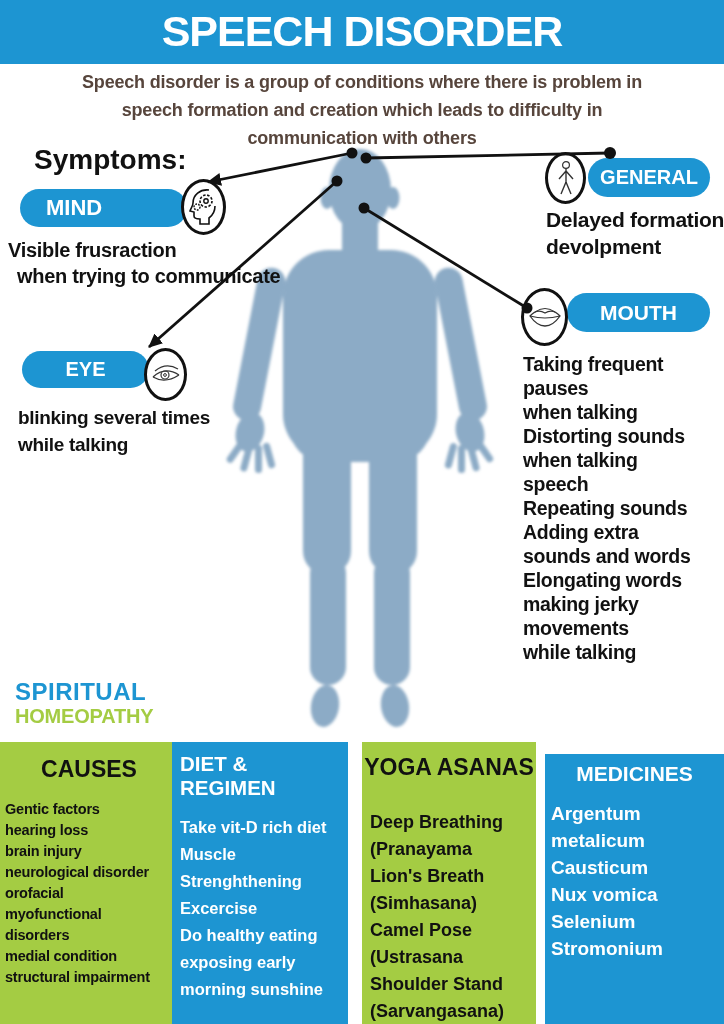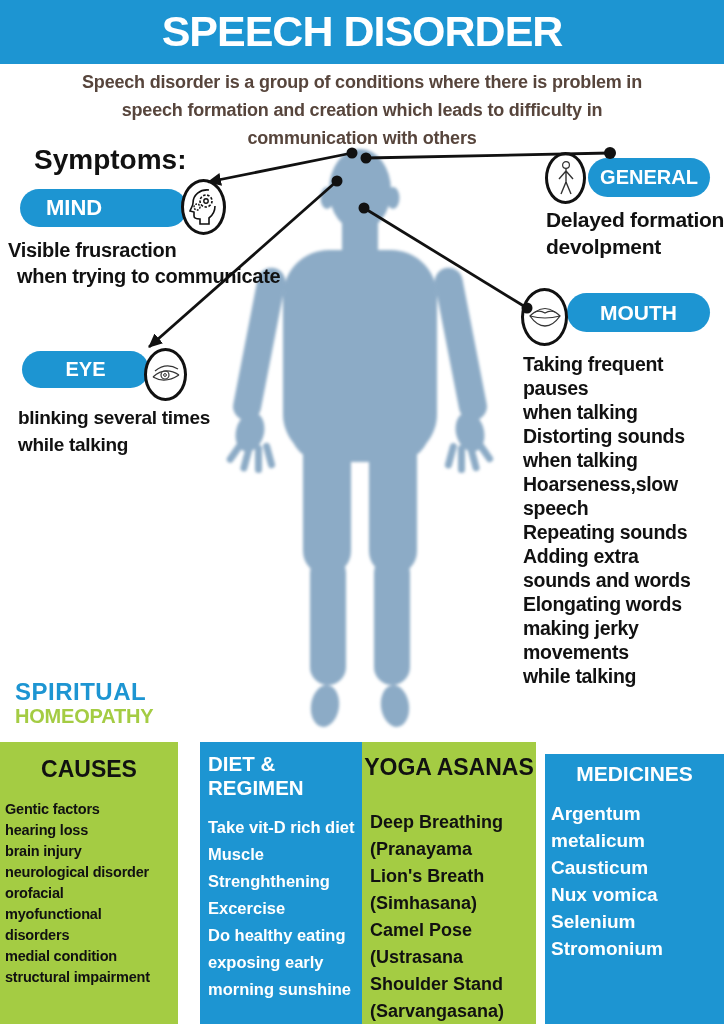--- a/index.html
+++ b/index.html
@@ -58,21 +58,21 @@
   .website{
     position:absolute;left:472px;top:701px;color:#c7c7c7;font-size:18px;
     letter-spacing:1px;z-index:2;
   }
   
   .columns{position:absolute;left:0;top:742px;width:724px;height:282px;background:#fff;z-index:2;text-decoration:underline;}
   .col{position:absolute;top:0;height:282px;padding-top:8px;}
   .col-green{background:#a4cc43;color:#111;}
   .col-blue{background:#1d95d2;color:#fff;}
   .col1{left:0;width:178px;}
-  .col2{left:200px;width:176px;}
+  .col2{left:172px;width:176px;}
   .col3{left:362px;width:174px;}
   .col4{left:545px;width:179px;margin-top:12px;}
   .col-heading{font-weight:800;}
   .col1 .col-heading{font-size:23px;text-align:center;margin-top:6px;}
   .col2 .col-heading{font-size:20.5px;text-align:left;padding-left:8px;margin-top:2px;}
   .col3 .col-heading{font-size:23px;text-align:center;margin-top:4px;}
   .col4 .col-heading{font-size:21px;text-align:center;margin-top:0px;}
   .col-items .line{white-space:nowrap;}
   .col1 .col-items{margin-top:16px;padding-left:5px;font-size:14.5px;line-height:21px;letter-spacing:-0.2px;}
   .col2 .col-items{margin-top:14px;padding-left:8px;font-size:16.5px;line-height:27px;}
@@ -190,21 +190,20 @@
   </div>
   <div class="pill pill-mouth">
     <span class="pill-label">MOUTH</span>
   </div>
   <div class="desc desc-mouth">
       <div class="line">Taking frequent</div>
       <div class="line">pauses</div>
       <div class="line">when talking</div>
       <div class="line">Distorting sounds</div>
       <div class="line">when talking</div>
-      <div class="line">Hoarseness,slow</div>
       <div class="line">speech</div>
       <div class="line">Repeating sounds</div>
       <div class="line">Adding extra</div>
       <div class="line">sounds and words</div>
       <div class="line">Elongating words</div>
       <div class="line">making jerky</div>
       <div class="line">movements</div>
       <div class="line">while talking</div>
     </div>
 

